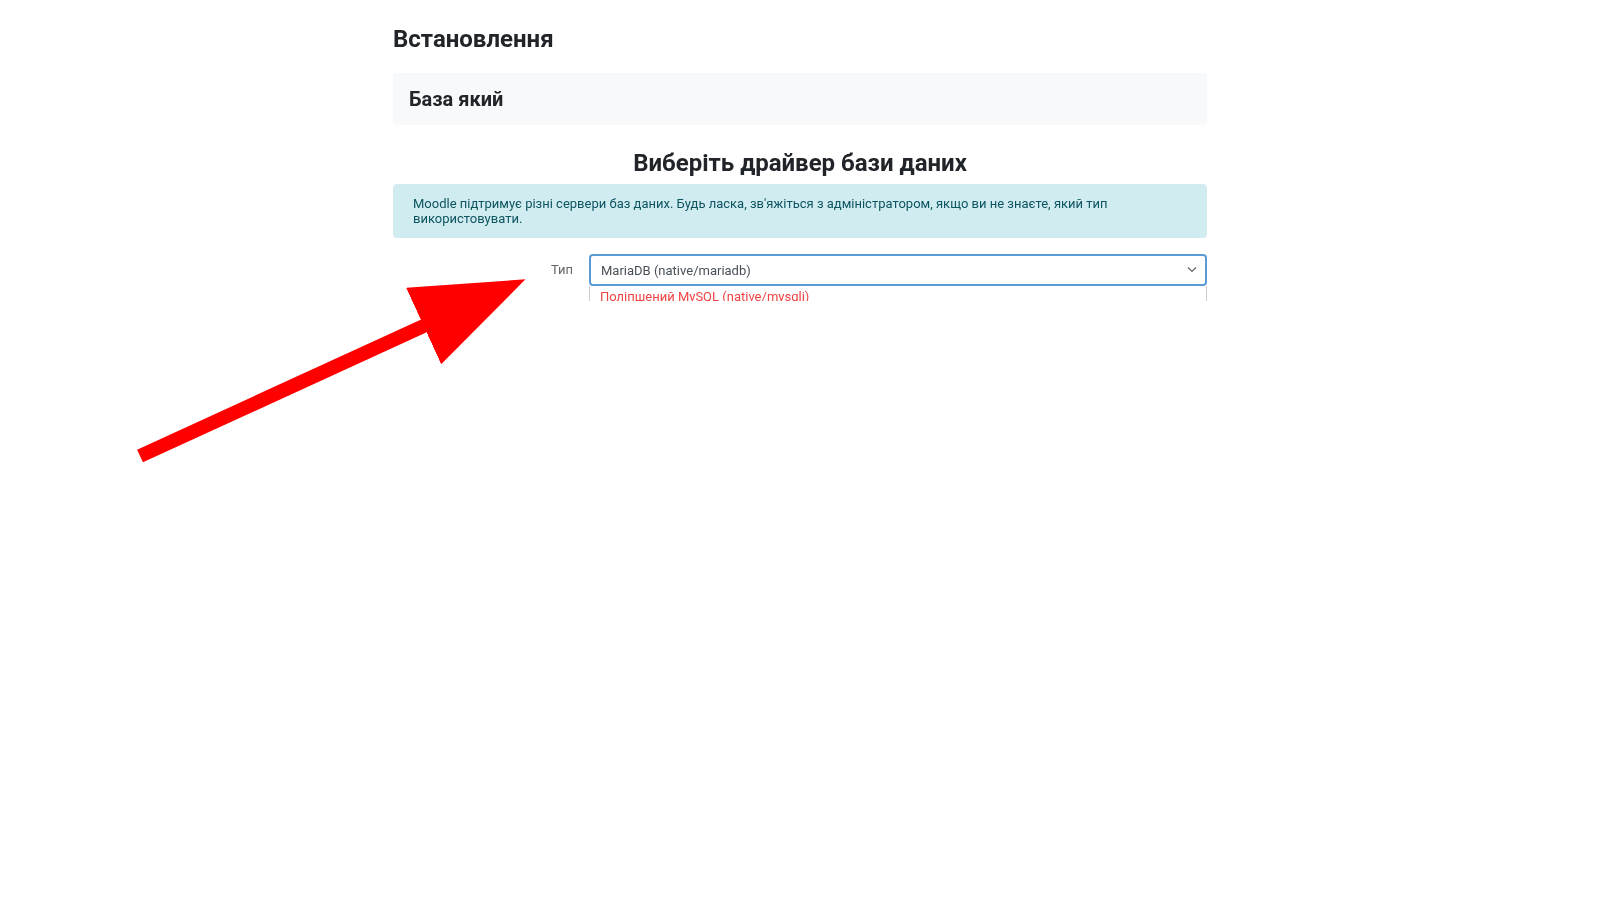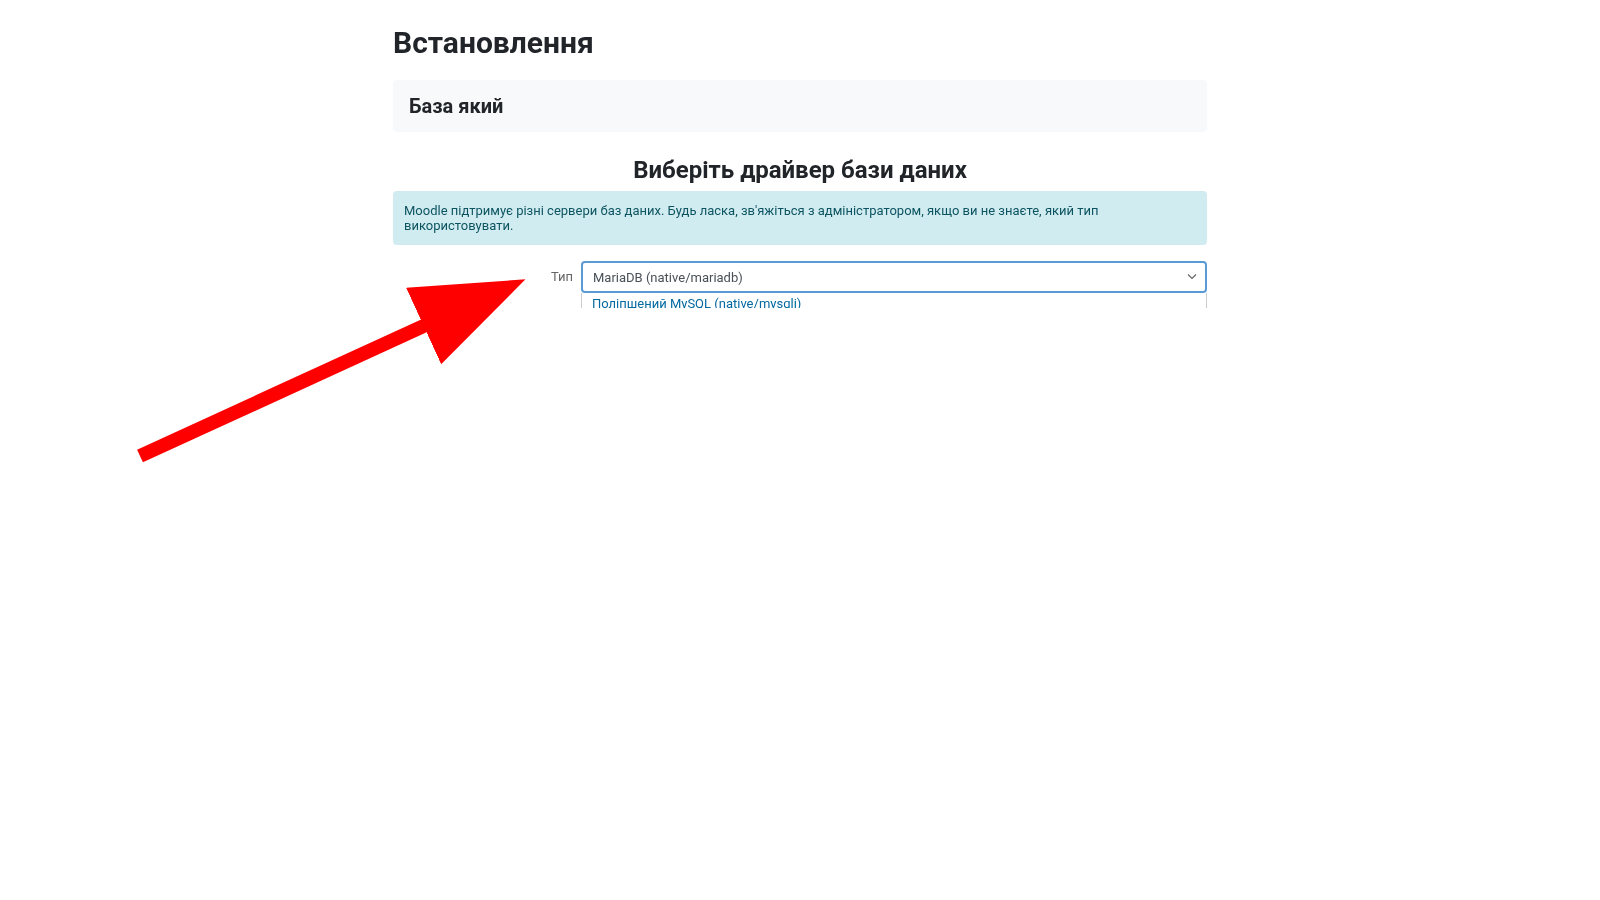--- a/index.html
+++ b/index.html
@@ -7,21 +7,21 @@
       font-family: -apple-system, BlinkMacSystemFont, "Segoe UI", Roboto, "Helvetica Neue", Arial, sans-serif;
       background: #fff;
       color: #212529;
     }
     .container {
       max-width: 844px;
       margin: 0 auto;
       padding: 15px;
     }
     .page-title {
-      font-size: 30px;
+      font-size: 24px;
       font-weight: 700;
       margin: 10px 0 20px 0;
       color: #212529;
     }
     .card-header {
       background: #f8f9fa;
       padding: 14px 16px;
       border-radius: 4px;
       margin-bottom: 0;
     }
@@ -33,29 +33,29 @@
     .section-heading {
       text-align: center;
       font-size: 24px;
       font-weight: 700;
       margin: 24px 0 7px 0;
       color: #212529;
     }
     .info-alert {
       background: #d1ecf1;
       color: #0c5460;
-      padding: 12px 11px;
+      padding: 12px 20px;
       border-radius: 4px;
       font-size: 13px;
       margin-bottom: 16px;
     }
     .form-row {
       display: flex;
       align-items: flex-start;
-      gap: 0;
+      gap: 8px;
       position: relative;
     }
     .form-label {
       width: 180px;
       text-align: right;
       font-size: 13px;
       color: #666;
       padding-top: 8px;
       flex-shrink: 0;
     }
@@ -90,21 +90,21 @@
       top: 32px;
       left: 0;
       right: 0;
       background: #fff;
       border: 1px solid #ccc;
       border-top: none;
       font-size: 13px;
     }
     .dropdown-option {
       padding: 1px 10px;
-      color: #0369a1;
+      color: #ef4444;
       line-height: 1.5;
       cursor: pointer;
     }
     .dropdown-option.group-label {
       font-weight: 700;
       color: #495057;
       cursor: default;
     }
     .dropdown-option.indented {
       padding-left: 24px;

